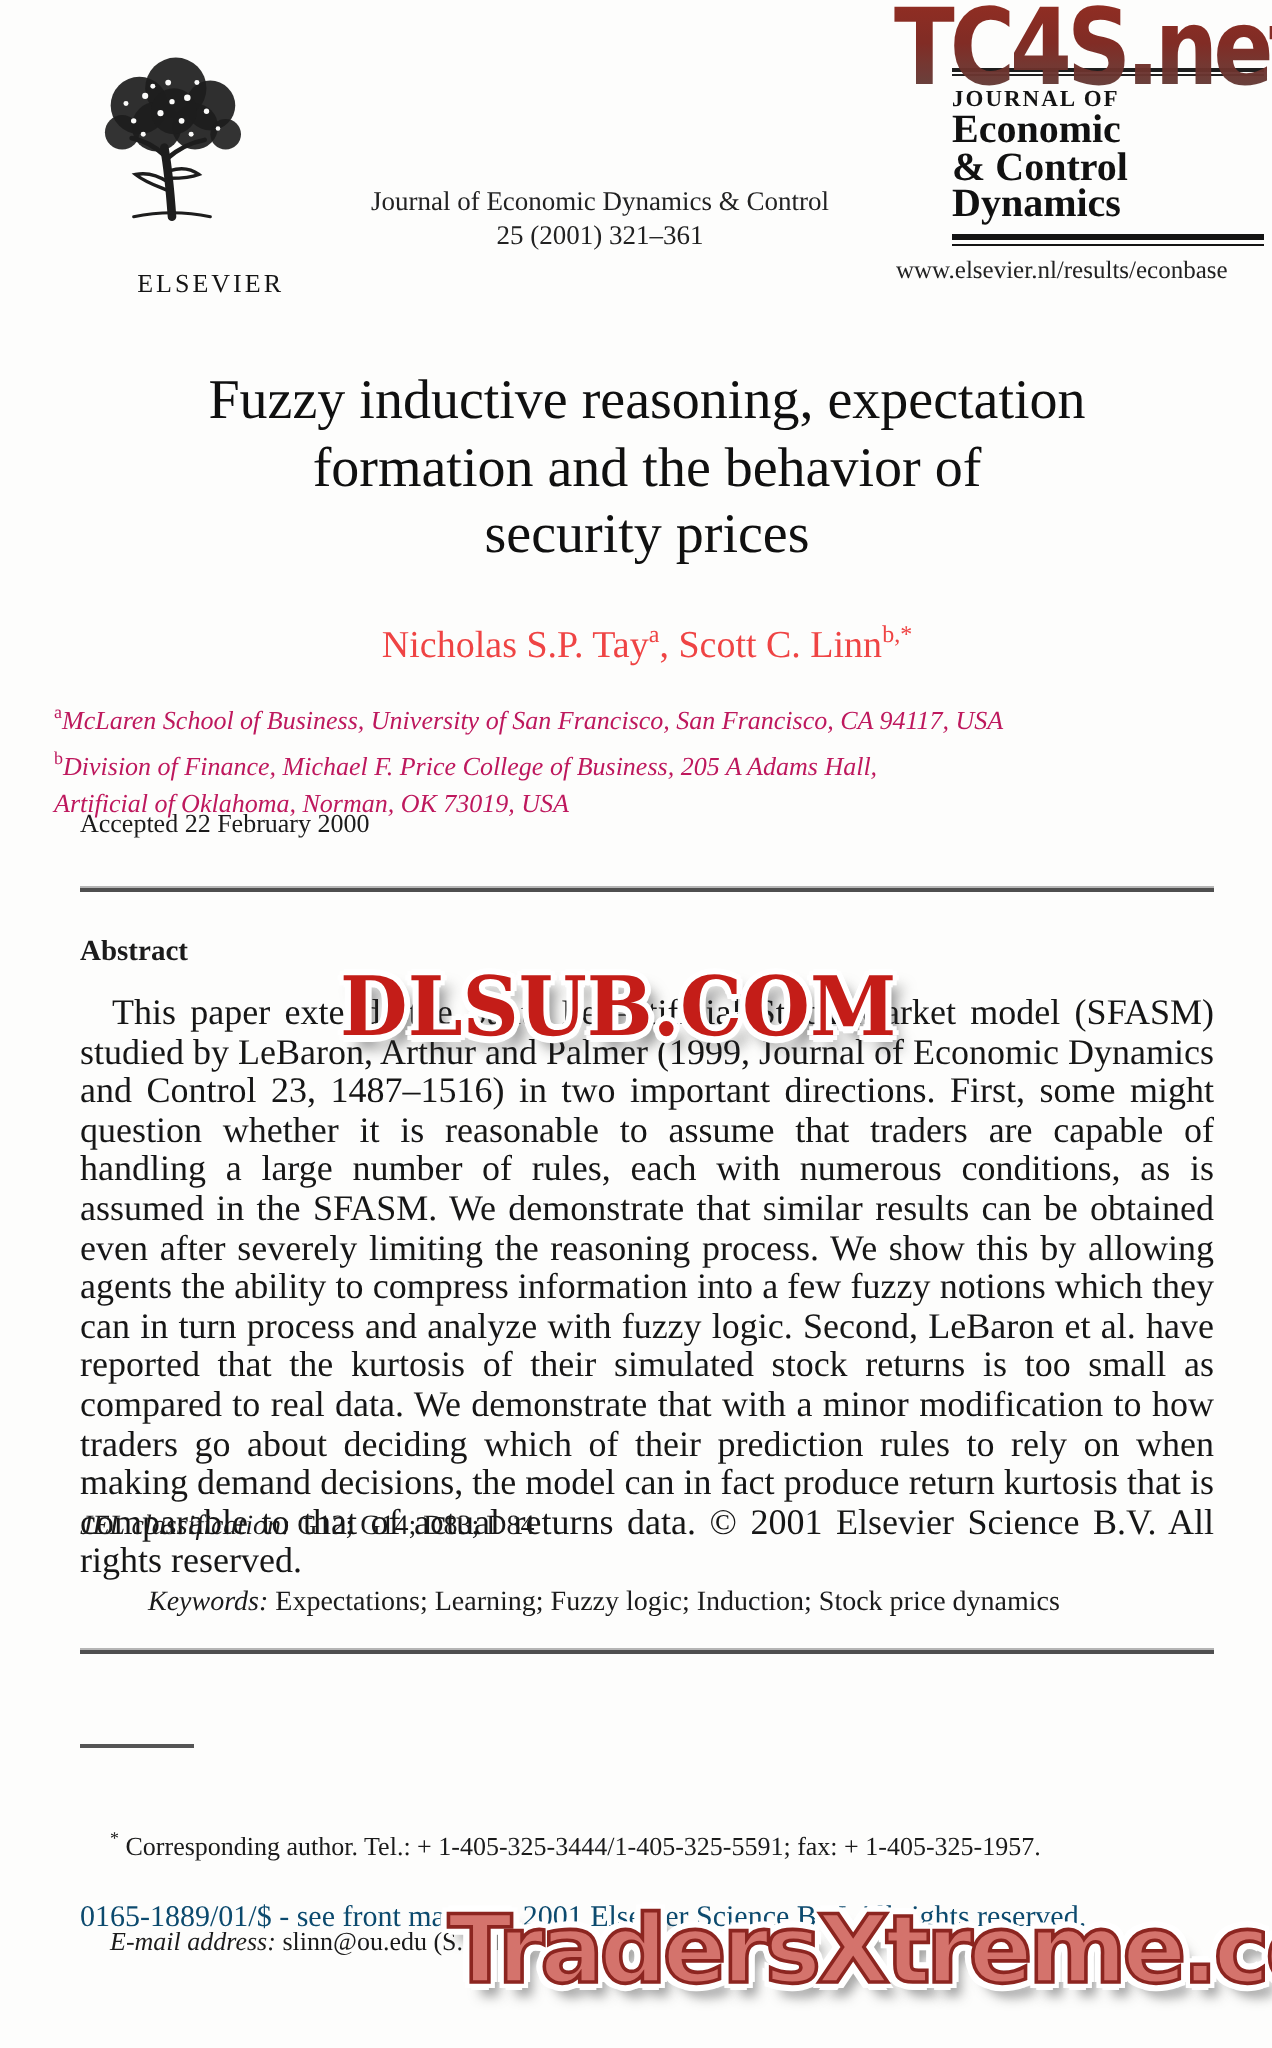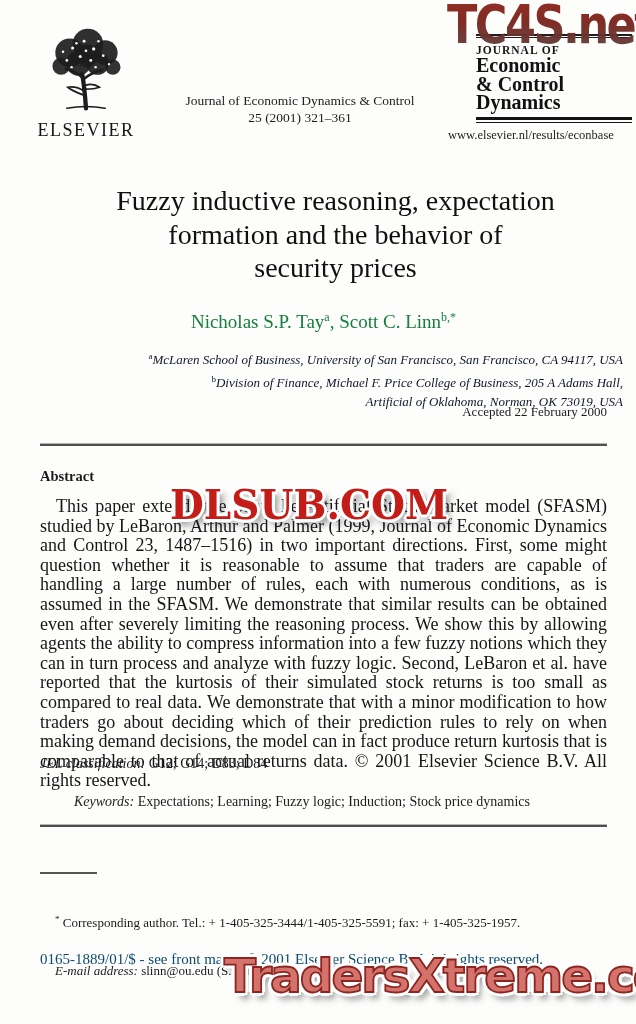--- a/index.html
+++ b/index.html
@@ -7,21 +7,21 @@
   .page {
     position:relative; width:636px; height:1024px; margin:0 auto;
     background:#fdfdfc; overflow:hidden;
     font-family:"Liberation Serif","DejaVu Serif",serif; color:#1b1b1b;
   }
   .abs { position:absolute; }
 
   
   .logo-block { left:30px; top:24px; width:112px; text-align:center; }
   .logo-block svg { display:block; margin:0 auto; }
-  .logo-label { font-size:18px; letter-spacing:1.5px; margin-top:4px; color:#151515; }
+  .logo-label { font-size:13px; letter-spacing:1.5px; margin-top:18px; color:#151515;text-align:right; }
 
   .header-center { left:120px; top:92px; width:360px; text-align:center;
     font-size:13.5px; line-height:17px; color:#222; }
 
   .masthead { left:476px; top:34px; width:156px; text-align:left; }
   .mast-rule-a { height:2px; border-top:1.5px solid #1e1e1e; border-bottom:1.5px solid #1e1e1e; margin-bottom:1px; }
   .mast-rule-a2 { height:0; border-top:1.5px solid #1e1e1e; }
   .mast-small { font-size:11.5px; font-weight:bold; letter-spacing:1px; margin-top:6px; color:#141414; }
   .mast-big { font-size:20px; font-weight:bold; line-height:18.5px; color:#111; }
   .mast-rule-b1 { height:3px; background:#141414; margin-top:5px; }
@@ -50,28 +50,28 @@
     left:224px; top:948px; font-family:"DejaVu Sans",sans-serif;
     font-weight:bold; font-size:47px; letter-spacing:-2px; white-space:nowrap;
     color:#d4736c; -webkit-text-stroke:1.8px #8c2520;
     text-shadow:
       -3px -3px 0 #fff, 3px -3px 0 #fff, -3px 3px 0 #fff, 3px 3px 0 #fff,
       -4px 0 0 #fff, 4px 0 0 #fff, 0 -4px 0 #fff, 0 4px 0 #fff,
       5px 7px 6px rgba(60,60,60,0.5);
   }
 
   
-  .title { left:52px; top:184px; width:567px; text-align:center;
+  .title { left:40px; top:184px; width:567px; text-align:center;
     font-size:28px; line-height:33.5px; color:#101010; }
-  .authors { left:40px; top:310px; width:567px; text-align:center; font-size:19px; color:#15803d; }
+  .authors { left:40px; top:310px; width:567px; text-align:center; font-size:19px; color:#ef4444; }
   .authors sup { font-size:12px; }
-  .affils { left:56px; top:347px; width:567px; text-align:right;
-    font-style:italic; font-size:13px; line-height:18.5px; color:#0f172a; }
+  .affils { left:27px; top:347px; width:567px; text-align:left;
+    font-style:italic; font-size:13px; line-height:18.5px; color:#be185d; }
   .affils sup { font-size:9px; font-style:normal; }
-  .accepted { left:40px; top:404px; width:567px; text-align:right; font-size:13px; }
+  .accepted { left:40px; top:404px; width:567px; text-align:left; font-size:13px; }
 
   .rule { height:2px; background:#4f4f4f; box-shadow:0 -1px 0 #b5b5b5; }
   .rule-top { left:40px; top:444px; width:567px; }
   .rule-mid { left:40px; top:825px; width:567px; }
 
   
   .abstract-heading { left:40px; top:468px; font-size:14.5px; font-weight:bold; }
   .abstract-text { left:40px; top:497px; width:567px; font-size:18px;
     line-height:19.6px; text-align:justify; text-indent:16px; color:#161616; }
 

